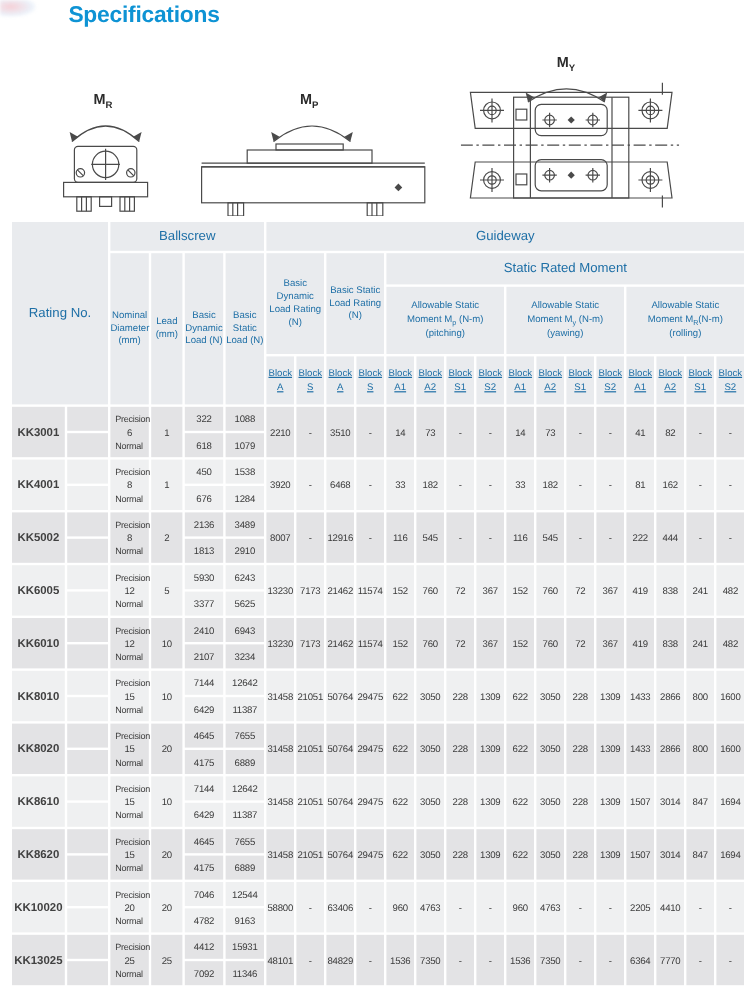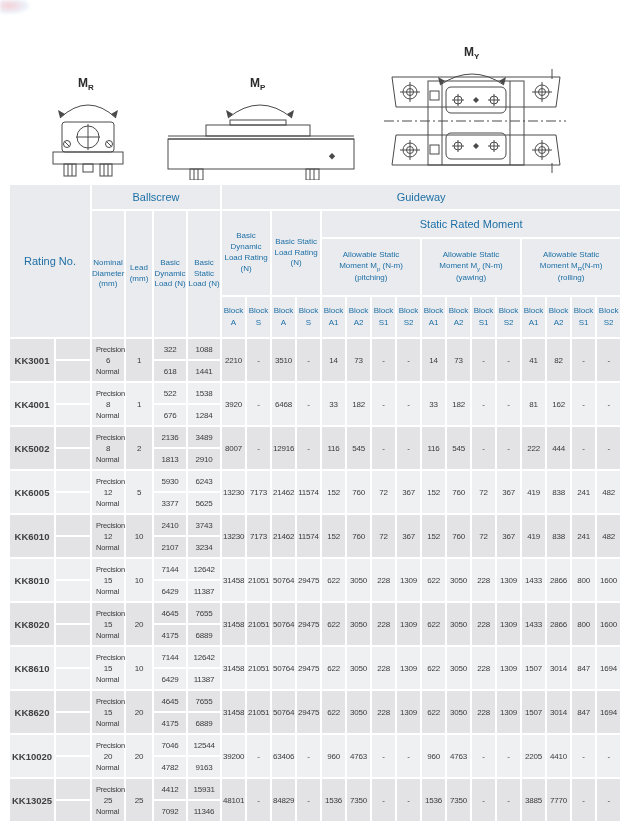--- a/index.html
+++ b/index.html
@@ -17,39 +17,40 @@
   .diag svg{position:absolute;}
   .ln{stroke:#4a4a4a;stroke-width:1;fill:none;}
   .fl{fill:#4a4a4a;stroke:none;}
   
   table.spec{position:absolute;left:8px;top:183px;width:614px;border-collapse:separate;
         border-spacing:2px;table-layout:fixed;}
   th,td{padding:0;margin:0;text-align:center;vertical-align:middle;overflow:visible;}
   th{background:#e9ebee;color:#1e6fa6;font-weight:normal;}
   th.big{font-size:11px;}
   th.sub{font-size:8px;line-height:1.35;}
-  th.blk{font-size:8px;line-height:1.5;}
+  th.blk{font-size:8px;line-height:1.5;text-decoration:underline;}
   th sub{font-size:6px;}
   tr.hr1{height:24px;}
   tr.hr2{height:26px;}
   tr.hr3{height:56px;}
   tr.hr4{height:40px;}
   tbody tr{height:20px;}
   td{font-size:8px;color:#3b3b3b;letter-spacing:-0.2px;white-space:nowrap;}
   td.model{font-size:9.5px;font-weight:bold;color:#414141;letter-spacing:0;}
   td.grade{font-size:7.5px;padding-left:40px;}
   td.dk{background:#e3e3e5;}
   td.lt{background:#eff0f1;}
 </style>
 </head>
 <body>
 
 <div class="page">
 
   <div class="corner-smudge"></div>
+  <h1 class="title">Specifications</h1>
 
   <div class="diag" style="left:36px;top:76px;width:112px;height:104px;">
     <div class="diag-label" style="left:42px;"><span>M</span><sub>R</sub></div>
     <svg style="left:0;top:12px;" width="112" height="92" viewBox="0 0 112 92">
       <path class="ln" d="M24,30 Q52,4 80,30"></path>
       <path class="fl" d="M24,30 l-2,-8 7,4 z"></path>
       <path class="fl" d="M80,30 l2,-8 -7,4 z"></path>
       <rect class="ln" x="26" y="34" width="52" height="30" rx="3"></rect>
       <circle class="ln" cx="52" cy="49" r="11"></circle>
       <line class="ln" x1="52" y1="36" x2="52" y2="62"></line>
@@ -238,28 +239,28 @@
           <td class="num dk" rowspan="2">-</td>
           <td class="num dk" rowspan="2">-</td>
           <td class="num dk" rowspan="2">41</td>
           <td class="num dk" rowspan="2">82</td>
           <td class="num dk" rowspan="2">-</td>
           <td class="num dk" rowspan="2">-</td>
         </tr>
         <tr>
           <td class="grade dk">Normal</td>
           <td class="num dk">618</td>
-          <td class="num dk">1441</td>
+          <td class="num dk">1079</td>
         </tr>
         <tr>
           <td class="model lt" rowspan="2">KK4001</td>
           <td class="grade lt">Precision</td>
           <td class="num lt" rowspan="2">8</td>
           <td class="num lt" rowspan="2">1</td>
-          <td class="num lt">522</td>
+          <td class="num lt">450</td>
           <td class="num lt">1538</td>
           <td class="num lt" rowspan="2">3920</td>
           <td class="num lt" rowspan="2">-</td>
           <td class="num lt" rowspan="2">6468</td>
           <td class="num lt" rowspan="2">-</td>
           <td class="num lt" rowspan="2">33</td>
           <td class="num lt" rowspan="2">182</td>
           <td class="num lt" rowspan="2">-</td>
           <td class="num lt" rowspan="2">-</td>
           <td class="num lt" rowspan="2">33</td>
@@ -333,21 +334,21 @@
           <td class="grade lt">Normal</td>
           <td class="num lt">3377</td>
           <td class="num lt">5625</td>
         </tr>
         <tr>
           <td class="model dk" rowspan="2">KK6010</td>
           <td class="grade dk">Precision</td>
           <td class="num dk" rowspan="2">12</td>
           <td class="num dk" rowspan="2">10</td>
           <td class="num dk">2410</td>
-          <td class="num dk">3743</td>
+          <td class="num dk">6943</td>
           <td class="num dk" rowspan="2">13230</td>
           <td class="num dk" rowspan="2">7173</td>
           <td class="num dk" rowspan="2">21462</td>
           <td class="num dk" rowspan="2">11574</td>
           <td class="num dk" rowspan="2">152</td>
           <td class="num dk" rowspan="2">760</td>
           <td class="num dk" rowspan="2">72</td>
           <td class="num dk" rowspan="2">367</td>
           <td class="num dk" rowspan="2">152</td>
           <td class="num dk" rowspan="2">760</td>
@@ -479,21 +480,21 @@
           <td class="num dk">4175</td>
           <td class="num dk">6889</td>
         </tr>
         <tr>
           <td class="model lt" rowspan="2">KK10020</td>
           <td class="grade lt">Precision</td>
           <td class="num lt" rowspan="2">20</td>
           <td class="num lt" rowspan="2">20</td>
           <td class="num lt">7046</td>
           <td class="num lt">12544</td>
-          <td class="num lt" rowspan="2">39200</td>
+          <td class="num lt" rowspan="2">58800</td>
           <td class="num lt" rowspan="2">-</td>
           <td class="num lt" rowspan="2">63406</td>
           <td class="num lt" rowspan="2">-</td>
           <td class="num lt" rowspan="2">960</td>
           <td class="num lt" rowspan="2">4763</td>
           <td class="num lt" rowspan="2">-</td>
           <td class="num lt" rowspan="2">-</td>
           <td class="num lt" rowspan="2">960</td>
           <td class="num lt" rowspan="2">4763</td>
           <td class="num lt" rowspan="2">-</td>
@@ -520,21 +521,21 @@
           <td class="num dk" rowspan="2">84829</td>
           <td class="num dk" rowspan="2">-</td>
           <td class="num dk" rowspan="2">1536</td>
           <td class="num dk" rowspan="2">7350</td>
           <td class="num dk" rowspan="2">-</td>
           <td class="num dk" rowspan="2">-</td>
           <td class="num dk" rowspan="2">1536</td>
           <td class="num dk" rowspan="2">7350</td>
           <td class="num dk" rowspan="2">-</td>
           <td class="num dk" rowspan="2">-</td>
-          <td class="num dk" rowspan="2">3885</td>
+          <td class="num dk" rowspan="2">6364</td>
           <td class="num dk" rowspan="2">7770</td>
           <td class="num dk" rowspan="2">-</td>
           <td class="num dk" rowspan="2">-</td>
         </tr>
         <tr>
           <td class="grade dk">Normal</td>
           <td class="num dk">7092</td>
           <td class="num dk">11346</td>
         </tr>
       </tbody>

